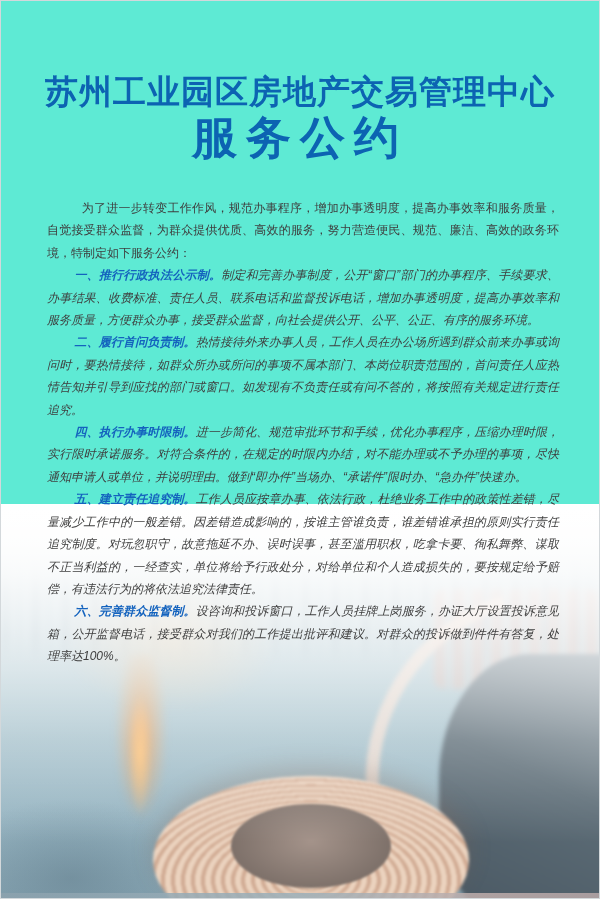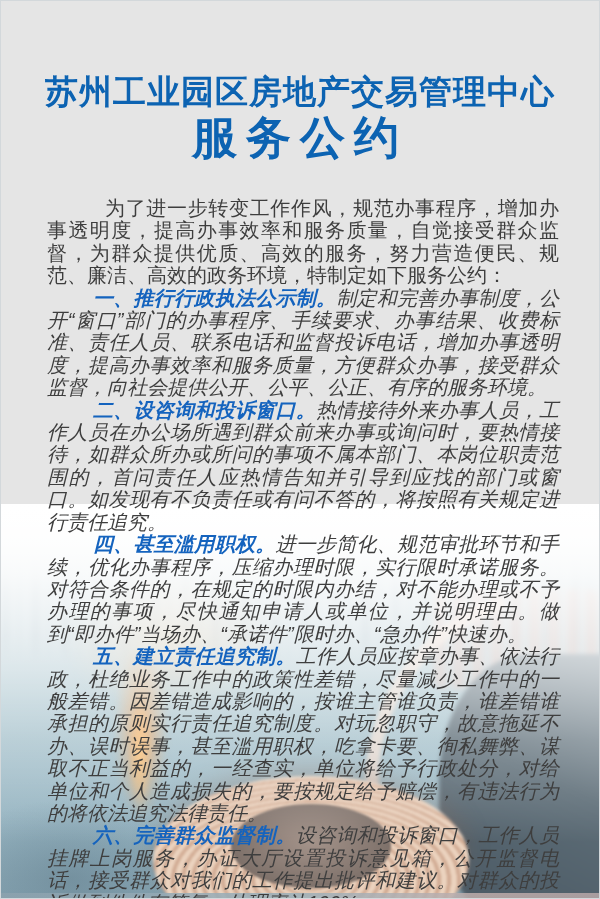--- a/index.html
+++ b/index.html
@@ -1,20 +1,20 @@
 <!DOCTYPE html>
 <html><head>
 <meta charset="utf-8">
 <style>
   html,body{margin:0;padding:0;background:#ffffff;}
   .page{
     position:relative;
     width:600px;height:899px;
     margin:0 auto;
-    background:#e5e5e5;
+    background:#5eead4;
     border:1px solid #d3d8db;
     box-sizing:border-box;
     overflow:hidden;
     font-family:"Liberation Sans","DejaVu Sans",sans-serif;
   }
 
   
   .photo{position:absolute;left:0;right:0;bottom:0;height:394px;overflow:hidden;}
   .photo *{position:absolute;}
   .water{inset:0;background:linear-gradient(180deg,#eef2f3 0%,#ccdbe0 22%,#adc7d0 50%,#97b5c2 78%,#88a6b4 100%);}
@@ -52,21 +52,21 @@
   .title-line1{
     margin:0;font-size:33px;line-height:38px;font-weight:800;
     letter-spacing:1px;color:#0c63b2;
   }
   .title-line2{
     margin:2px 0 0 0;font-size:45px;line-height:50px;font-weight:800;
     letter-spacing:9px;color:#0c63b2;text-align:center;
   }
   .body-text{padding:0 40px 0 46px;margin-top:34px;}
   .body-text p{
-    margin:0;font-size:20px;line-height:22.4px;color:#3e3e3e;
+    margin:0;font-size:12px;line-height:22.4px;color:#3e3e3e;
     text-align:justify;text-justify:inter-ideograph;
   }
   p.intro{text-indent:2.9em;}
   p.section{text-indent:2.3em;font-style:italic;}
   .sec-head{color:#1463be;font-weight:bold;}
 </style>
 </head>
 <body>
 
 <div class="page">
@@ -93,24 +93,24 @@
       <h1 class="title-line1">苏州工业园区房地产交易管理中心</h1>
       <h2 class="title-line2">服务公约</h2>
     </div>
 
     <div class="body-text">
 
       <p class="intro">为了进一步转变工作作风，规范办事程序，增加办事透明度，提高办事效率和服务质量，自觉接受群众监督，为群众提供优质、高效的服务，努力营造便民、规范、廉洁、高效的政务环境，特制定如下服务公约：</p>
 
       <p class="section"><span class="sec-head">一、推行行政执法公示制。</span><span>制定和完善办事制度，公开“窗口”部门的办事程序、手续要求、办事结果、收费标准、责任人员、联系电话和监督投诉电话，增加办事透明度，提高办事效率和服务质量，方便群众办事，接受群众监督，向社会提供公开、公平、公正、有序的服务环境。</span></p>
 
-      <p class="section"><span class="sec-head">二、设咨询和投诉窗口。</span><span>热情接待外来办事人员，工作人员在办公场所遇到群众前来办事或询问时，要热情接待，如群众所办或所问的事项不属本部门、本岗位职责范围的，首问责任人应热情告知并引导到应找的部门或窗口。如发现有不负责任或有问不答的，将按照有关规定进行责任追究。</span></p>
+      <p class="section"><span class="sec-head">二、履行首问负责制。</span><span>热情接待外来办事人员，工作人员在办公场所遇到群众前来办事或询问时，要热情接待，如群众所办或所问的事项不属本部门、本岗位职责范围的，首问责任人应热情告知并引导到应找的部门或窗口。如发现有不负责任或有问不答的，将按照有关规定进行责任追究。</span></p>
 
 
-      <p class="section"><span class="sec-head">四、甚至滥用职权。</span><span>进一步简化、规范审批环节和手续，优化办事程序，压缩办理时限，实行限时承诺服务。对符合条件的，在规定的时限内办结，对不能办理或不予办理的事项，尽快通知申请人或单位，并说明理由。做到“即办件”当场办、“承诺件”限时办、“急办件”快速办。</span></p>
+      <p class="section"><span class="sec-head">四、执行办事时限制。</span><span>进一步简化、规范审批环节和手续，优化办事程序，压缩办理时限，实行限时承诺服务。对符合条件的，在规定的时限内办结，对不能办理或不予办理的事项，尽快通知申请人或单位，并说明理由。做到“即办件”当场办、“承诺件”限时办、“急办件”快速办。</span></p>
 
       <p class="section"><span class="sec-head">五、建立责任追究制。</span><span>工作人员应按章办事、依法行政，杜绝业务工作中的政策性差错，尽量减少工作中的一般差错。因差错造成影响的，按谁主管谁负责，谁差错谁承担的原则实行责任追究制度。对玩忽职守，故意拖延不办、误时误事，甚至滥用职权，吃拿卡要、徇私舞弊、谋取不正当利益的，一经查实，单位将给予行政处分，对给单位和个人造成损失的，要按规定给予赔偿，有违法行为的将依法追究法律责任。</span></p>
 
       <p class="section"><span class="sec-head">六、完善群众监督制。</span><span>设咨询和投诉窗口，工作人员挂牌上岗服务，办证大厅设置投诉意见箱，公开监督电话，接受群众对我们的工作提出批评和建议。对群众的投诉做到件件有答复，处理率达100%。</span></p>
 
     </div>
   </div>
 </div>
 
 </body></html>

